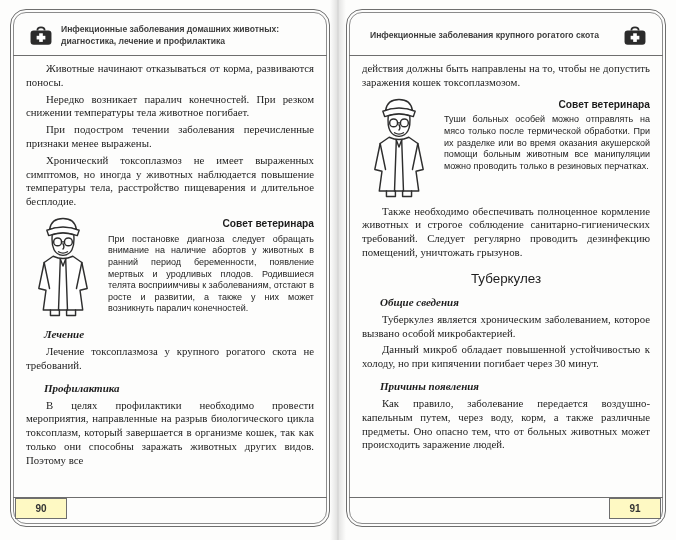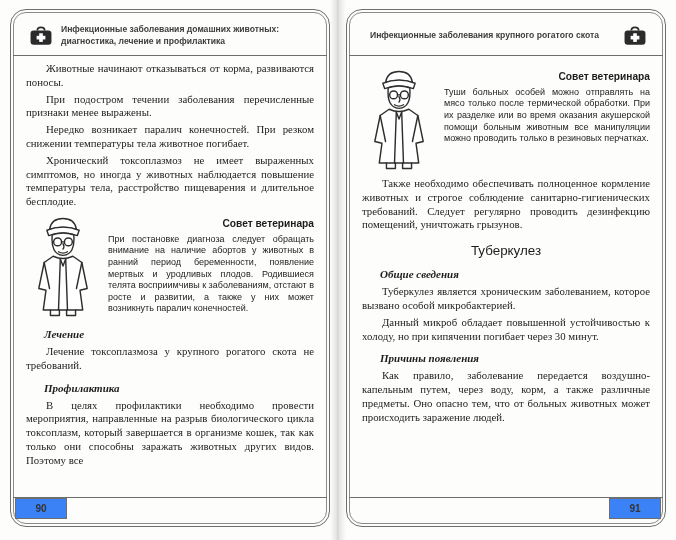--- a/index.html
+++ b/index.html
@@ -72,21 +72,21 @@
     font-weight:400; font-size:13.4px; line-height:16px;
     text-align:center; margin:11px 0 8px 0;
   }
 
   .footer-rule{
     position:absolute; left:2px; right:2px; bottom:28px;
     border-top:1px solid #6e6e6e;
   }
   .pnum{
     position:absolute; bottom:7px; width:52px; height:21px;
-    border:1px solid #6e6e6e; background:#3b82f6;
+    border:1px solid #6e6e6e; background:#fef9c3;
     display:flex; align-items:center; justify-content:center;
     font-family:"Liberation Sans", sans-serif;
     font-weight:700; font-size:10px; color:#333;
   }
   .pnum.pos-left{ left:4px; }
   .pnum.pos-right{ right:4px; }
 
   .spine{
     position:absolute; left:330px; top:0; width:16px; height:540px; z-index:6;
     background:linear-gradient(90deg, rgba(0,0,0,0) 0%, rgba(0,0,0,0.10) 42%, rgba(0,0,0,0.17) 50%, rgba(0,0,0,0.09) 58%, rgba(0,0,0,0) 100%);
@@ -111,22 +111,22 @@
           </svg>
         </span>
         <div class="htitle">
           <span style="display:block">Инфекционные заболевания домашних животных:</span>
           <span style="display:block">диагностика, лечение и профилактика</span>
         </div>
       </div>
 
       <div class="content">
         <p class="body">Животные начинают отказываться от корма, развиваются поносы.</p>
+        <p class="body">Нередко возникает паралич конечностей. При резком снижении температуры тела животное погибает.</p>
         <p class="body">При подостром течении заболевания перечисленные признаки менее выражены.</p>
-        <p class="body">Нередко возникает паралич конечностей. При резком снижении температуры тела животное погибает.</p>
         <p class="body">Хронический токсоплазмоз не имеет выраженных симптомов, но иногда у животных наблюдается повышение температуры тела, расстройство пищеварения и длительное бесплодие.</p>
 
         <div class="advice">
           <span class="doc">
             <svg viewBox="0 0 80 116" aria-hidden="true">
               <g fill="#ffffff" stroke="#2e2e2e" stroke-width="1.6" stroke-linecap="round" stroke-linejoin="round">
                 <path d="M25 16 Q27 4 40 4 Q53 4 55 16 Q40 11 25 16 Z"></path>
                 <path d="M22 17 Q40 10 58 17 L56 23 Q40 17 24 23 Z"></path>
                 <path d="M28 22 Q26 44 40 45 Q54 44 52 22 Q40 18 28 22 Z"></path>
                 <circle cx="34" cy="30" r="4.4" fill="none"></circle>
@@ -171,20 +171,21 @@
           <svg viewBox="0 0 26 22" aria-hidden="true">
             <path d="M9 5 Q9 1.5 13 1.5 Q17 1.5 17 5" fill="none" stroke="#2b2b2b" stroke-width="2"></path>
             <rect x="1.5" y="5" width="23" height="15.5" rx="3.5" fill="#2b2b2b"></rect>
             <rect x="11" y="8" width="4" height="9.5" fill="#ffffff"></rect>
             <rect x="8.2" y="10.8" width="9.6" height="4" fill="#ffffff"></rect>
           </svg>
         </span>
       </div>
 
       <div class="content">
+        <p class="body noindent">действия должны быть направлены на то, чтобы не допустить заражения кошек токсоплазмозом.</p>
 
         <div class="advice">
           <span class="doc">
             <svg viewBox="0 0 80 116" aria-hidden="true">
               <g fill="#ffffff" stroke="#2e2e2e" stroke-width="1.6" stroke-linecap="round" stroke-linejoin="round">
                 <path d="M25 16 Q27 4 40 4 Q53 4 55 16 Q40 11 25 16 Z"></path>
                 <path d="M22 17 Q40 10 58 17 L56 23 Q40 17 24 23 Z"></path>
                 <path d="M28 22 Q26 44 40 45 Q54 44 52 22 Q40 18 28 22 Z"></path>
                 <circle cx="34" cy="30" r="4.4" fill="none"></circle>
                 <circle cx="46" cy="30" r="4.4" fill="none"></circle>

